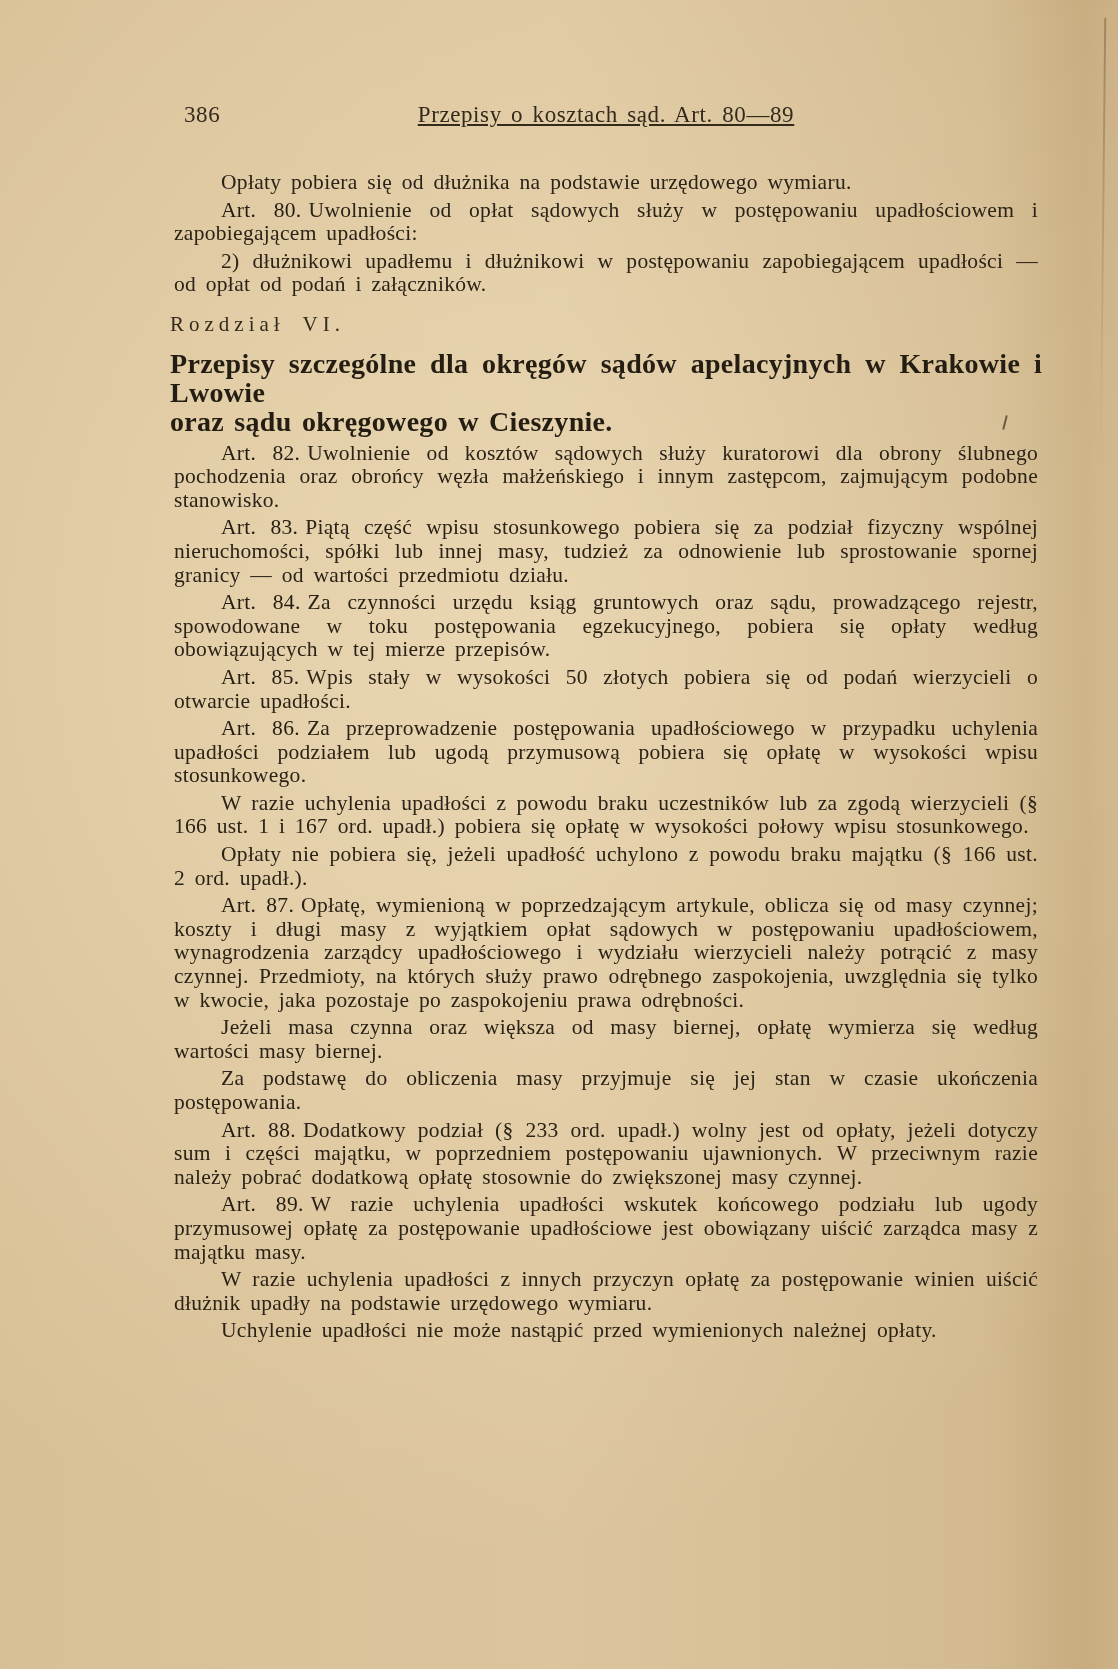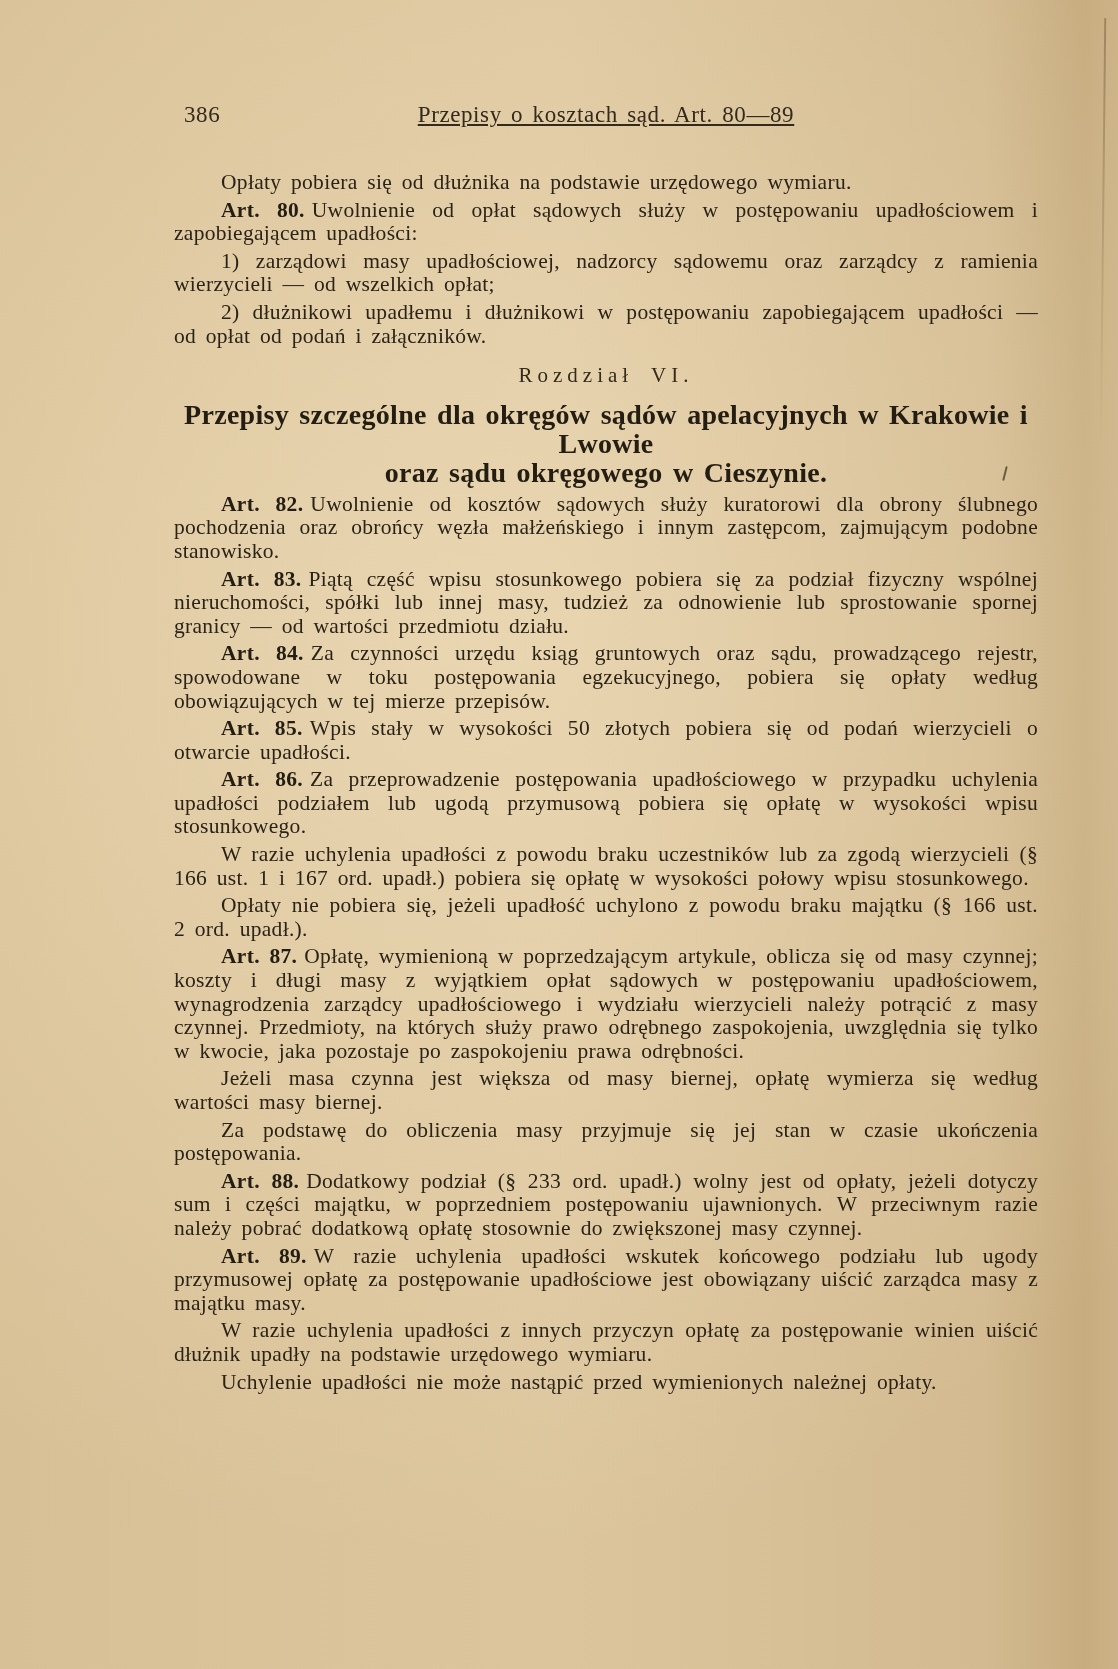--- a/index.html
+++ b/index.html
@@ -31,22 +31,22 @@
   .run-title{position:absolute;left:0;right:0;text-align:center;word-spacing:3px;text-decoration:underline;}
   .text-block{
     position:absolute;top:167px;left:170px;width:872px;
     font-size:21.5px;line-height:23.6px;
     text-align:justify;
     word-spacing:4px;letter-spacing:.3px;
     color:#2b2317;
   }
   p.para{margin:4px;text-indent:47px;}
   p.para.labeled{margin-top:2px;}
-  .art{padding-right:7px;font-weight:bold;color:#241d12;}
-  .chapter{margin:16px 0 6px;text-align:center;text-indent:0;position:relative;}
+  .art{padding-right:7px;font-weight:normal;color:#241d12;}
+  .chapter{margin:16px 0 6px;text-indent:0;position:relative;}
   .kicker{letter-spacing:5px;word-spacing:8px;font-size:21px;color:#332a1b;}
   .ch-title{margin-top:12px;font-weight:bold;font-size:28px;line-height:29px;word-spacing:3px;color:#241d12;}
   .ink-mark{
     position:absolute;right:36px;bottom:6px;width:2px;height:15px;
     background:rgba(62,48,28,.7);transform:rotate(14deg);border-radius:1px;
   }
 </style>
 </head>
 <body>
 
@@ -58,21 +58,20 @@
   </header>
 
   <main class="text-block">
 
     <div>
 
         <p class="para"><span>Opłaty pobiera się od dłużnika na podstawie urzędowego wymiaru.</span></p>
 
         <p class="para labeled"><b class="art">Art. 80.</b><span>Uwolnienie od opłat sądowych służy w postępowaniu upadłościowem i zapobiegającem upadłości:</span></p>
 
-        <p class="para"><span>1) zarządowi masy upadłościowej, nadzorcy sądowemu oraz zarządcy z ramienia wierzycieli — od wszelkich opłat;</span></p>
 
         <p class="para"><span>2) dłużnikowi upadłemu i dłużnikowi w postępowaniu zapobiegającem upadłości — od opłat od podań i załączników.</span></p>
 
       </div>
 
     <div class="chapter">
       <div class="kicker">Rozdział VI.</div>
       <div class="ch-title">
         <span>Przepisy szczególne dla okręgów sądów apelacyjnych w Krakowie i Lwowie</span><br>
         <span>oraz sądu okręgowego w Cieszynie.</span>
@@ -91,21 +90,21 @@
         <p class="para labeled"><b class="art">Art. 85.</b><span>Wpis stały w wysokości 50 złotych pobiera się od podań wierzycieli o otwarcie upadłości.</span></p>
 
         <p class="para labeled"><b class="art">Art. 86.</b><span>Za przeprowadzenie postępowania upadłościowego w przypadku uchylenia upadłości podziałem lub ugodą przymusową pobiera się opłatę w wysokości wpisu stosunkowego.</span></p>
 
         <p class="para"><span>W razie uchylenia upadłości z powodu braku uczestników lub za zgodą wierzycieli (§ 166 ust. 1 i 167 ord. upadł.) pobiera się opłatę w wysokości połowy wpisu stosunkowego.</span></p>
 
         <p class="para"><span>Opłaty nie pobiera się, jeżeli upadłość uchylono z powodu braku majątku (§ 166 ust. 2 ord. upadł.).</span></p>
 
         <p class="para labeled"><b class="art">Art. 87.</b><span>Opłatę, wymienioną w poprzedzającym artykule, oblicza się od masy czynnej; koszty i długi masy z wyjątkiem opłat sądowych w postępowaniu upadłościowem, wynagrodzenia zarządcy upadłościowego i wydziału wierzycieli należy potrącić z masy czynnej. Przedmioty, na których służy prawo odrębnego zaspokojenia, uwzględnia się tylko w kwocie, jaka pozostaje po zaspokojeniu prawa odrębności.</span></p>
 
-        <p class="para"><span>Jeżeli masa czynna jest większa od masy biernej, opłatę wymierza się według wartości masy biernej.</span></p>
+        <p class="para"><span>Jeżeli masa czynna oraz większa od masy biernej, opłatę wymierza się według wartości masy biernej.</span></p>
 
         <p class="para"><span>Za podstawę do obliczenia masy przyjmuje się jej stan w czasie ukończenia postępowania.</span></p>
 
         <p class="para labeled"><b class="art">Art. 88.</b><span>Dodatkowy podział (§ 233 ord. upadł.) wolny jest od opłaty, jeżeli dotyczy sum i części majątku, w poprzedniem postępowaniu ujawnionych. W przeciwnym razie należy pobrać dodatkową opłatę stosownie do zwiększonej masy czynnej.</span></p>
 
         <p class="para labeled"><b class="art">Art. 89.</b><span>W razie uchylenia upadłości wskutek końcowego podziału lub ugody przymusowej opłatę za postępowanie upadłościowe jest obowiązany uiścić zarządca masy z majątku masy.</span></p>
 
         <p class="para"><span>W razie uchylenia upadłości z innych przyczyn opłatę za postępowanie winien uiścić dłużnik upadły na podstawie urzędowego wymiaru.</span></p>
 
         <p class="para"><span>Uchylenie upadłości nie może nastąpić przed wymienionych należnej opłaty.</span></p>

